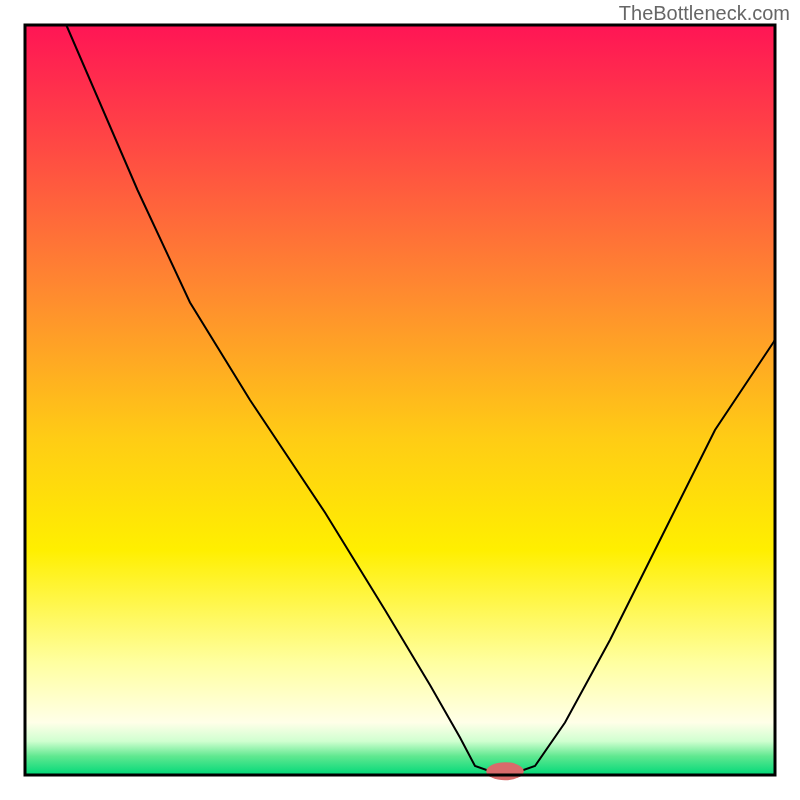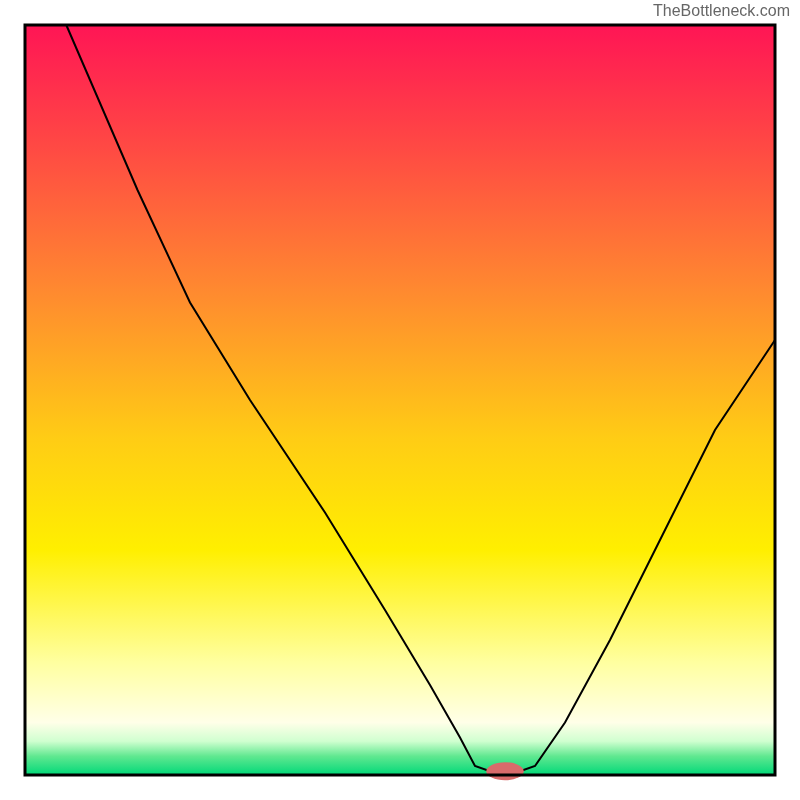--- a/index.html
+++ b/index.html
@@ -13,21 +13,21 @@
   .chart-container {
     position: relative;
     width: 800px;
     height: 800px;
   }
   .watermark {
     position: absolute;
     top: 2px;
     right: 10px;
     color: #666;
-    font-size: 16px;
+    font-size: 20px;
     font-weight: normal;
     z-index: 10;
   }
   svg {
     display: block;
   }
 </style>
 </head>
 <body>
 

